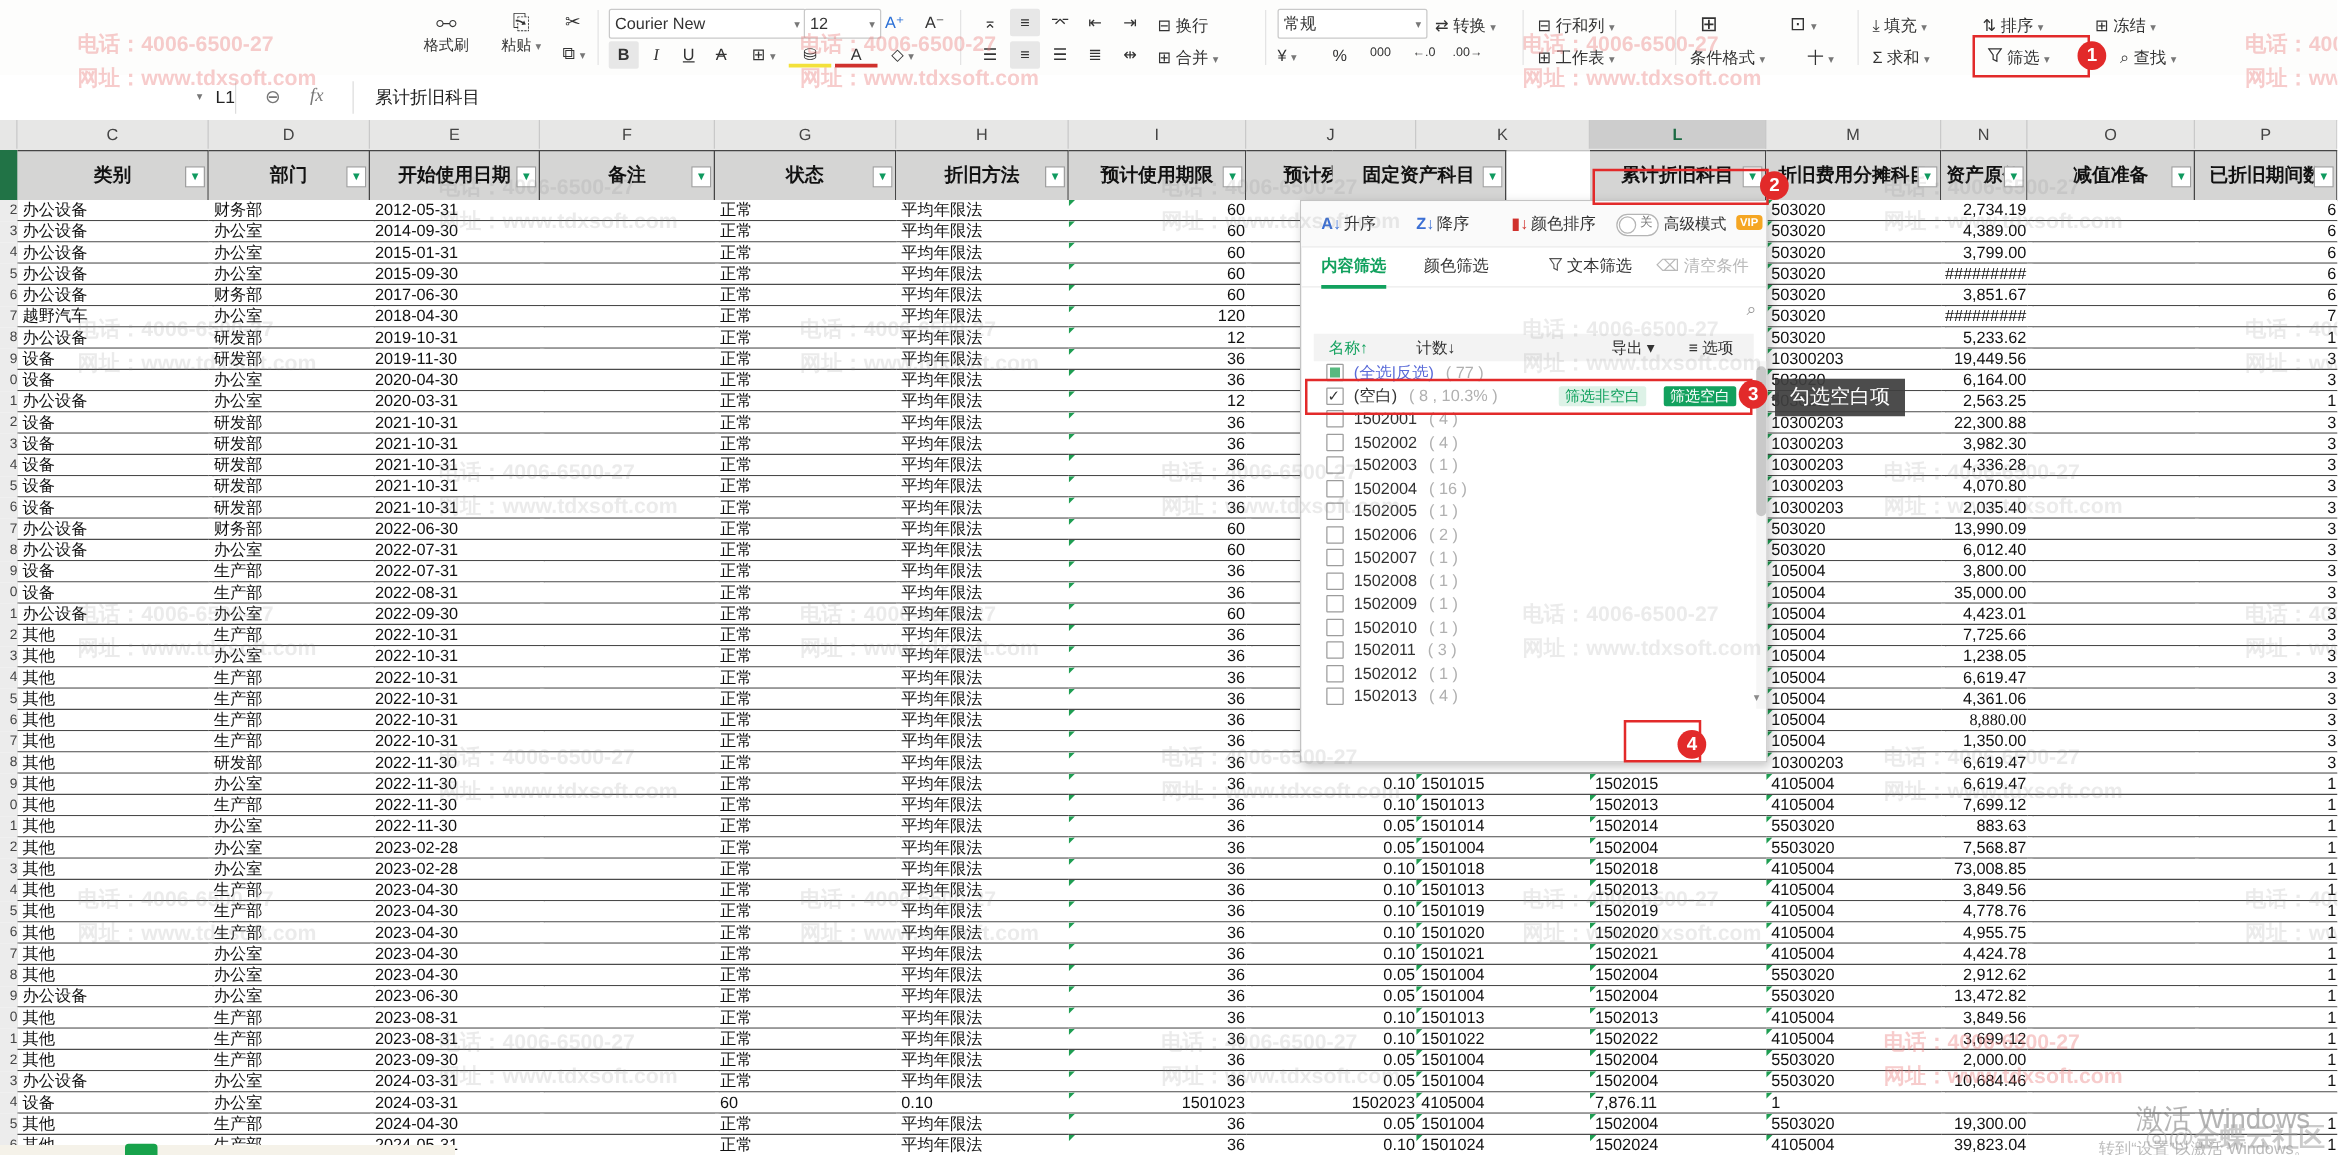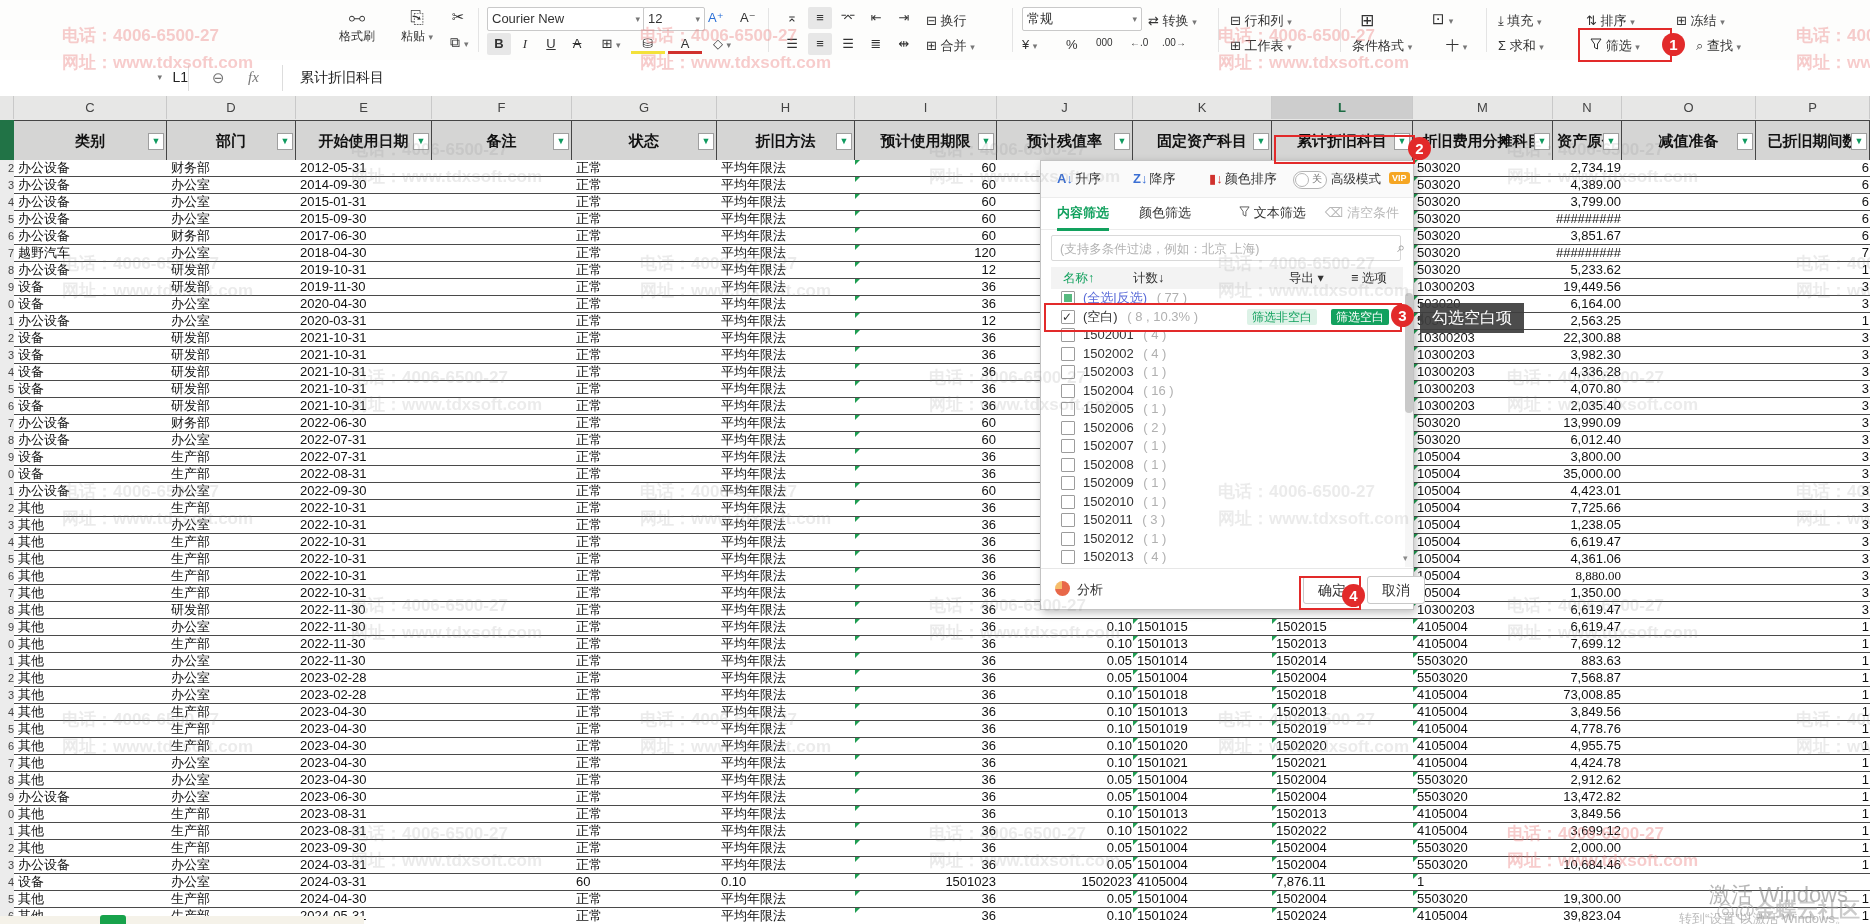--- a/index.html
+++ b/index.html
@@ -188,21 +188,21 @@
       <div class="hrow">
         <div class="rownum hdr" style="top: 0px; height: 40px;"></div>
         <div class="hcell" style="left: 14px; width: 152px;"><span>类别</span><div class="hdrop">▼</div></div>
         <div class="hcell" style="left: 167px; width: 128px;"><span>部门</span><div class="hdrop">▼</div></div>
         <div class="hcell" style="left: 296px; width: 135px;"><span>开始使用日期</span><div class="hdrop">▼</div></div>
         <div class="hcell" style="left: 432px; width: 139px;"><span>备注</span><div class="hdrop">▼</div></div>
         <div class="hcell" style="left: 572px; width: 144px;"><span>状态</span><div class="hdrop">▼</div></div>
         <div class="hcell" style="left: 717px; width: 137px;"><span>折旧方法</span><div class="hdrop">▼</div></div>
         <div class="hcell" style="left: 855px; width: 141px;"><span>预计使用期限</span><div class="hdrop">▼</div></div>
         <div class="hcell" style="left: 997px; width: 135px;"><span>预计残值率</span><div class="hdrop">▼</div></div>
-        <div class="hcell" style="left: 1133px; width: 138px;"><span>固定资产科目</span><div class="hdrop">▼</div></div>
+        <div class="hcell" style="left: 1066px; width: 138px;"><span>固定资产科目</span><div class="hdrop">▼</div></div>
         <div class="hcell" style="left: 1272px; width: 140px;"><span>累计折旧科目</span><div class="hdrop">▼</div></div>
         <div class="hcell" style="left: 1413px; width: 139px;"><span>折旧费用分摊科目</span><div class="hdrop">▼</div></div>
         <div class="hcell" style="left: 1553px; width: 68px;"><span>资产原值</span><div class="hdrop">▼</div></div>
         <div class="hcell" style="left: 1622px; width: 133px;"><span>减值准备</span><div class="hdrop">▼</div></div>
         <div class="hcell" style="left: 1756px; width: 113px;"><span>已折旧期间数</span><div class="hdrop">▼</div></div>
       </div>
       <div class="drow" style="top: 40px;">
         <div class="rownum" style="top: 0px; height: 17px;">2</div>
         <div class="dcell" style="left: 14px; width: 152px; padding: 0px 0px 0px 4px;"><span>办公设备</span></div>
         <div class="dcell" style="left: 167px; width: 128px; padding: 0px 0px 0px 4px;"><span>财务部</span></div>
@@ -982,21 +982,20 @@
       <span class="vip" style="left:348px;">VIP</span>
     </div>
     <div class="ptabs">
       <span class="ptab active" style="left:16px;">内容筛选</span>
       <span class="ptab" style="left:98px;">颜色筛选</span>
       <span class="ptab" style="left:198px;"><svg width="11" height="11" viewBox="0 0 12 12">
             <path d="M1 1h10L7.5 6v5l-3-1.5V6z" fill="none" stroke="#555" stroke-width="1"></path>
           </svg> <span>文本筛选</span></span>
       <span class="ptab gray" style="left:284px;">⌫ <span>清空条件</span></span>
     </div>
-    <div class="psearch">(支持多条件过滤，例如：北京 上海)</div>
     <span class="mag">⌕</span>
     <div class="plisthead">
       <span style="position:absolute;left:12px;color:#12a15e;">名称↑</span>
       <span style="position:absolute;left:82px;">计数↓</span>
       <span style="position:absolute;left:238px;">导出 ▾</span>
       <span style="position:absolute;left:300px;">≡ 选项</span>
     </div>
     <div class="plist" id="plist">
         <div class="pli" style="top: 0px;">
           <div class="cb ind"></div>
@@ -1057,26 +1056,20 @@
           <span class="lab">1502012<span class="cnt" style="margin-left: 6px;"> ( 1 )</span></span>
         </div>
         <div class="pli" style="top: 259px;">
           <div class="cb"></div>
           <span class="lab">1502013<span class="cnt" style="margin-left: 6px;"> ( 4 )</span></span>
         </div>
       </div>
     <div class="scrolltrack"></div>
     <div class="scrollthumb"></div>
     <div class="scrollarrow">▾</div>
-    <div class="pfoot">
-      <span class="pie"></span>
-      <span style="position:absolute;left:36px;top:12px;">分析</span>
-      <div class="pbtn" style="left:262px;">确定</div>
-      <div class="pbtn" style="left:326px;">取消</div>
-    </div>
   </div>
 
   <div class="wmlayer abs" id="wmlayer">
       <div class="wm pink" style="left: 62px; top: 22px;">
         <div>电话：4006-6500-27</div>
         <div>网址：www.tdxsoft.com</div>
       </div>
       <div class="wm pink" style="left: 640px; top: 22px;">
         <div>电话：4006-6500-27</div>
         <div>网址：www.tdxsoft.com</div>

